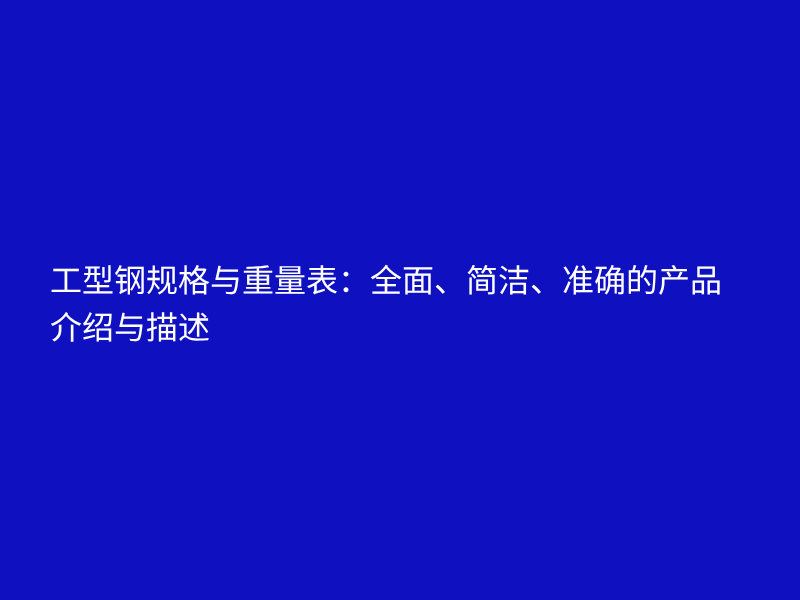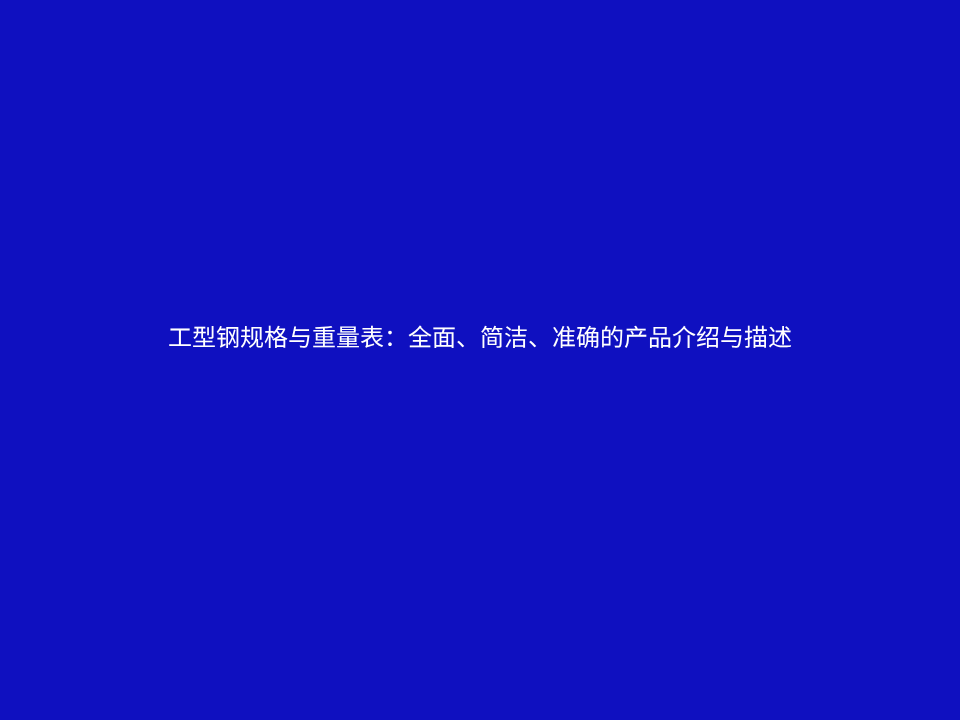--- a/index.html
+++ b/index.html
@@ -33,25 +33,25 @@
     transform: translateX(-50%);
     width: 700px;
     text-align: center;
   }
 
   .slide-title {
     margin: 0;
     padding: 0;
     color: #ffffff;
     font-family: "DejaVu Sans", "Liberation Sans", sans-serif;
-    font-size: 20px;
+    font-size: 32px;
     font-weight: 400;
     line-height: 47px;
     letter-spacing: 0px;
-    text-align: center;
+    text-align: left;
     word-break: break-all;
     white-space: normal;
   }
 </style>
 </head>
 <body>
 
 <div class="slide">
   <div class="title-block">
     <h1 class="slide-title">工型钢规格与重量表：全面、简洁、准确的产品介绍与描述</h1>

